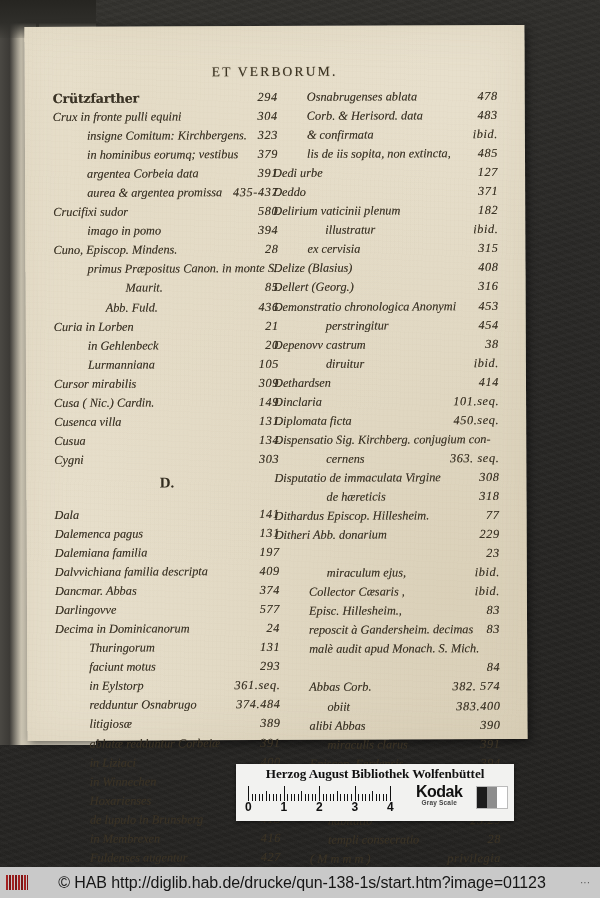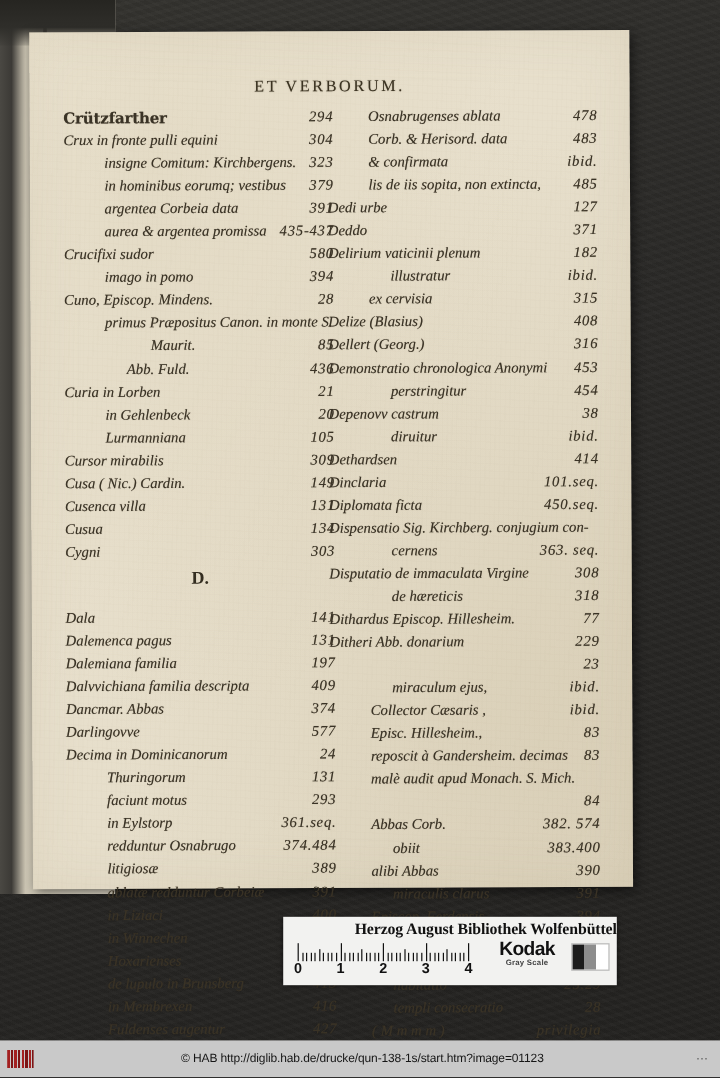--- a/index.html
+++ b/index.html
@@ -158,21 +158,21 @@
     top: 764px;
     width: 278px;
     height: 57px;
     background: #f2f2f0;
     box-shadow: 0 1px 4px rgba(0,0,0,0.6);
   }
   #target-title {
     position: absolute;
     left: 0; top: 2px;
     width: 278px;
-    text-align: right;
+    text-align: center;
     font-family: "Liberation Serif", serif;
     font-weight: 700;
     font-size: 13.2px;
     color: #111;
     letter-spacing: -0.1px;
   }
   #ruler {
     position: absolute;
     left: 12px;
     top: 21px;
@@ -256,21 +256,21 @@
   #footer-logo .bars {
     width: 22px;
     height: 15px;
     background: repeating-linear-gradient(90deg,
        #a32020 0 2px, #c9c9c9 2px 3px, #7d1414 3px 5px, #c9c9c9 5px 6px);
   }
   #footer-text {
     flex: 1;
     text-align: center;
     font-family: "Liberation Sans", sans-serif;
-    font-size: 10px;
+    font-size: 16px;
     color: #161616;
     letter-spacing: -0.1px;
   }
   #footer-dots {
     width: 30px;
     text-align: center;
     font-family: "Liberation Sans", sans-serif;
     font-size: 10px;
     color: #555;
   }

